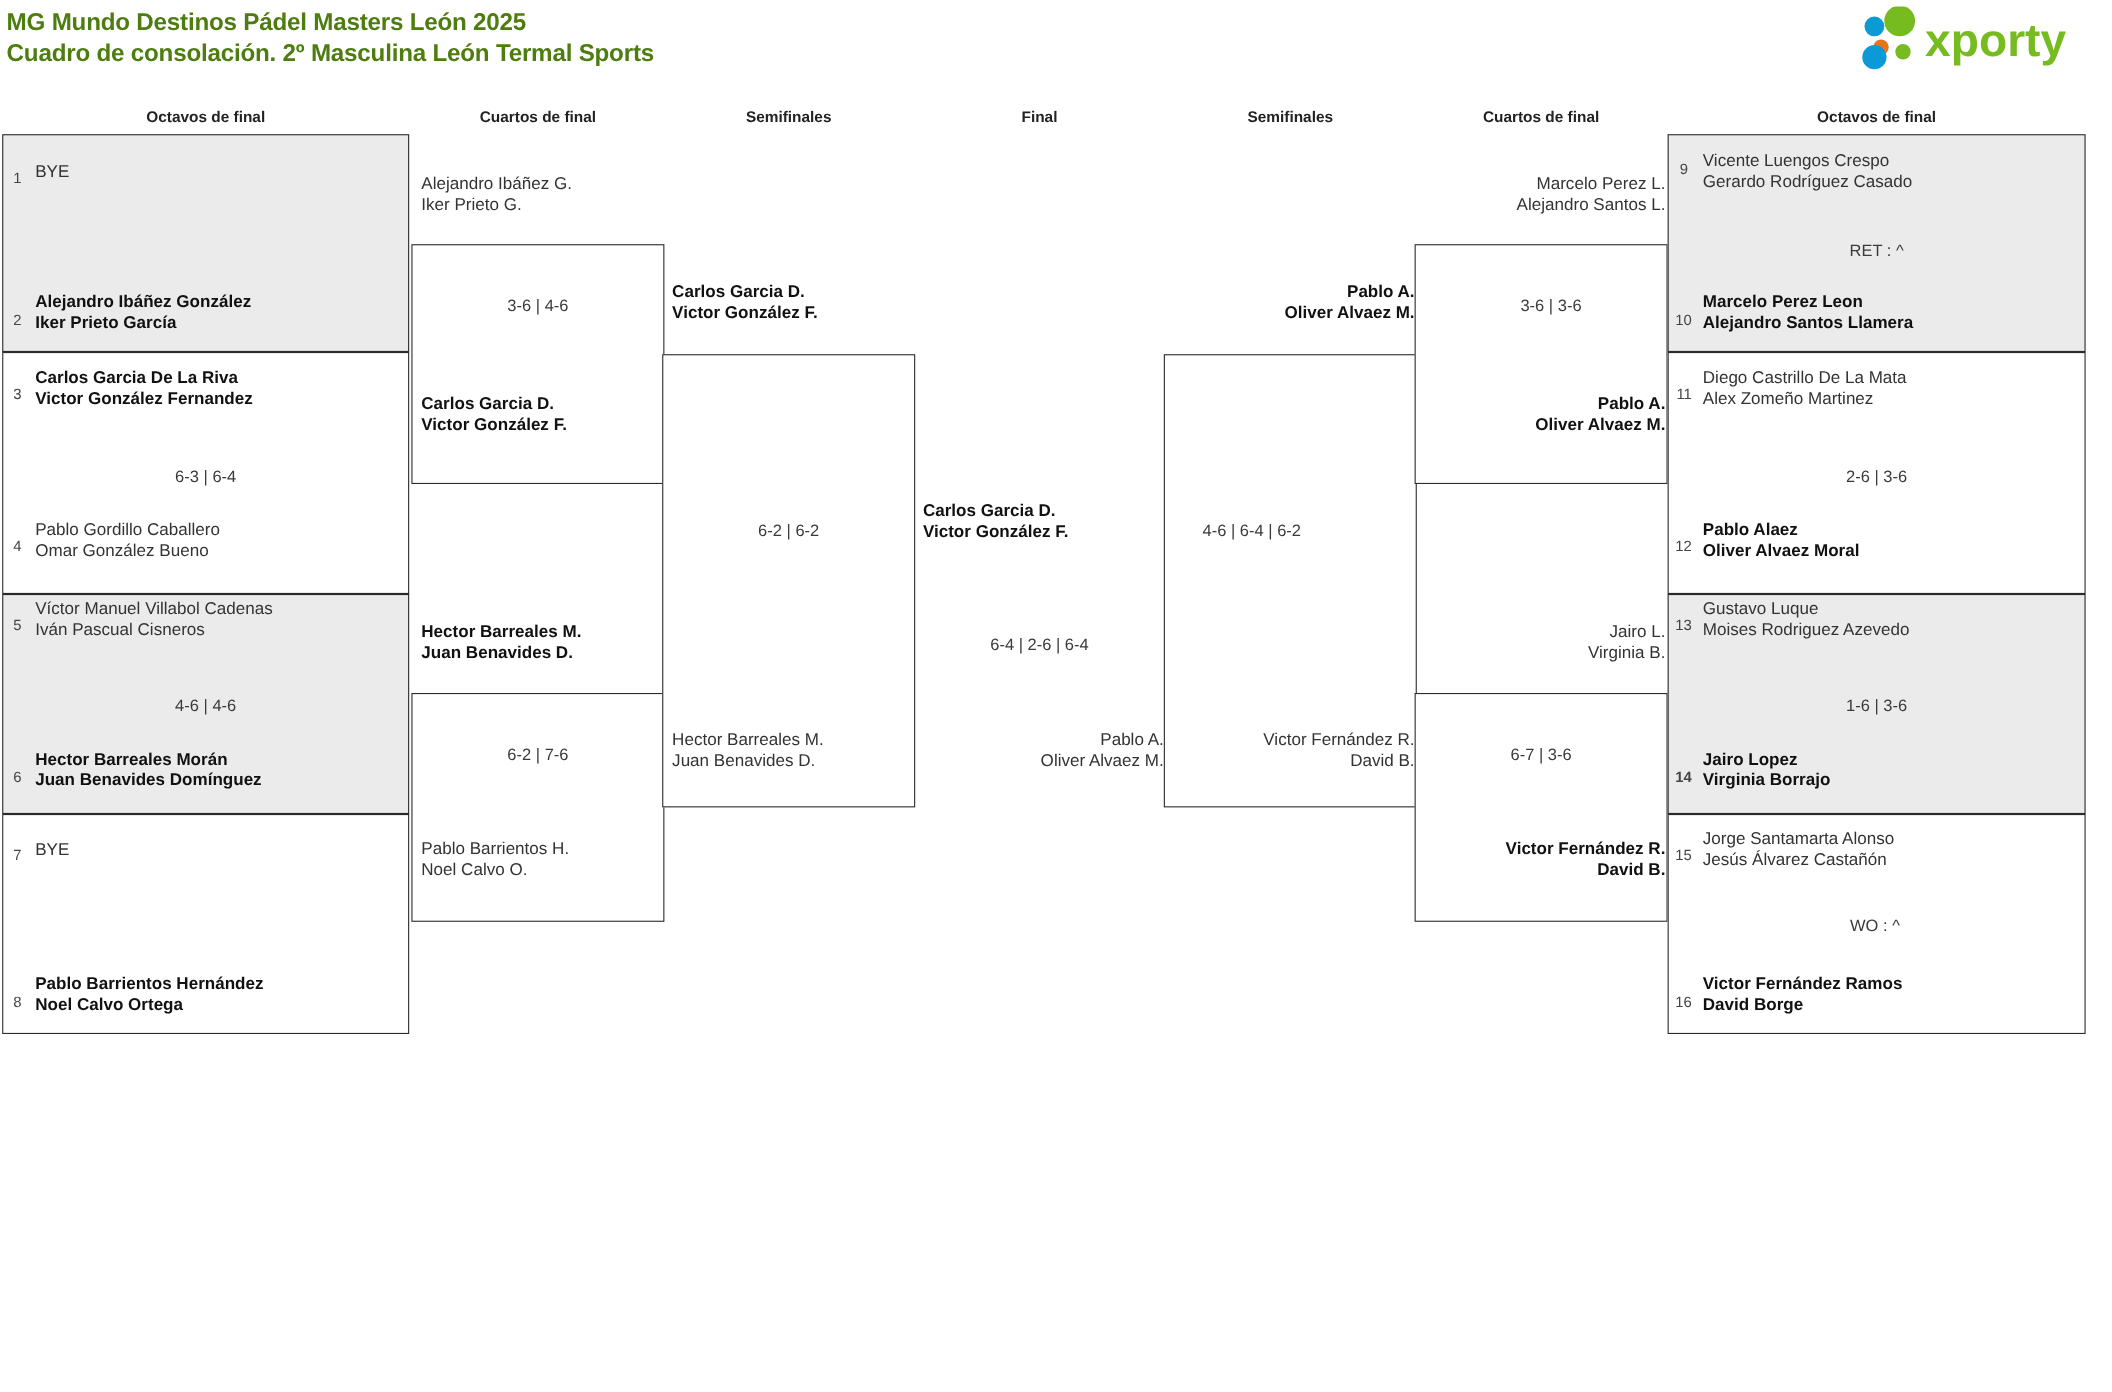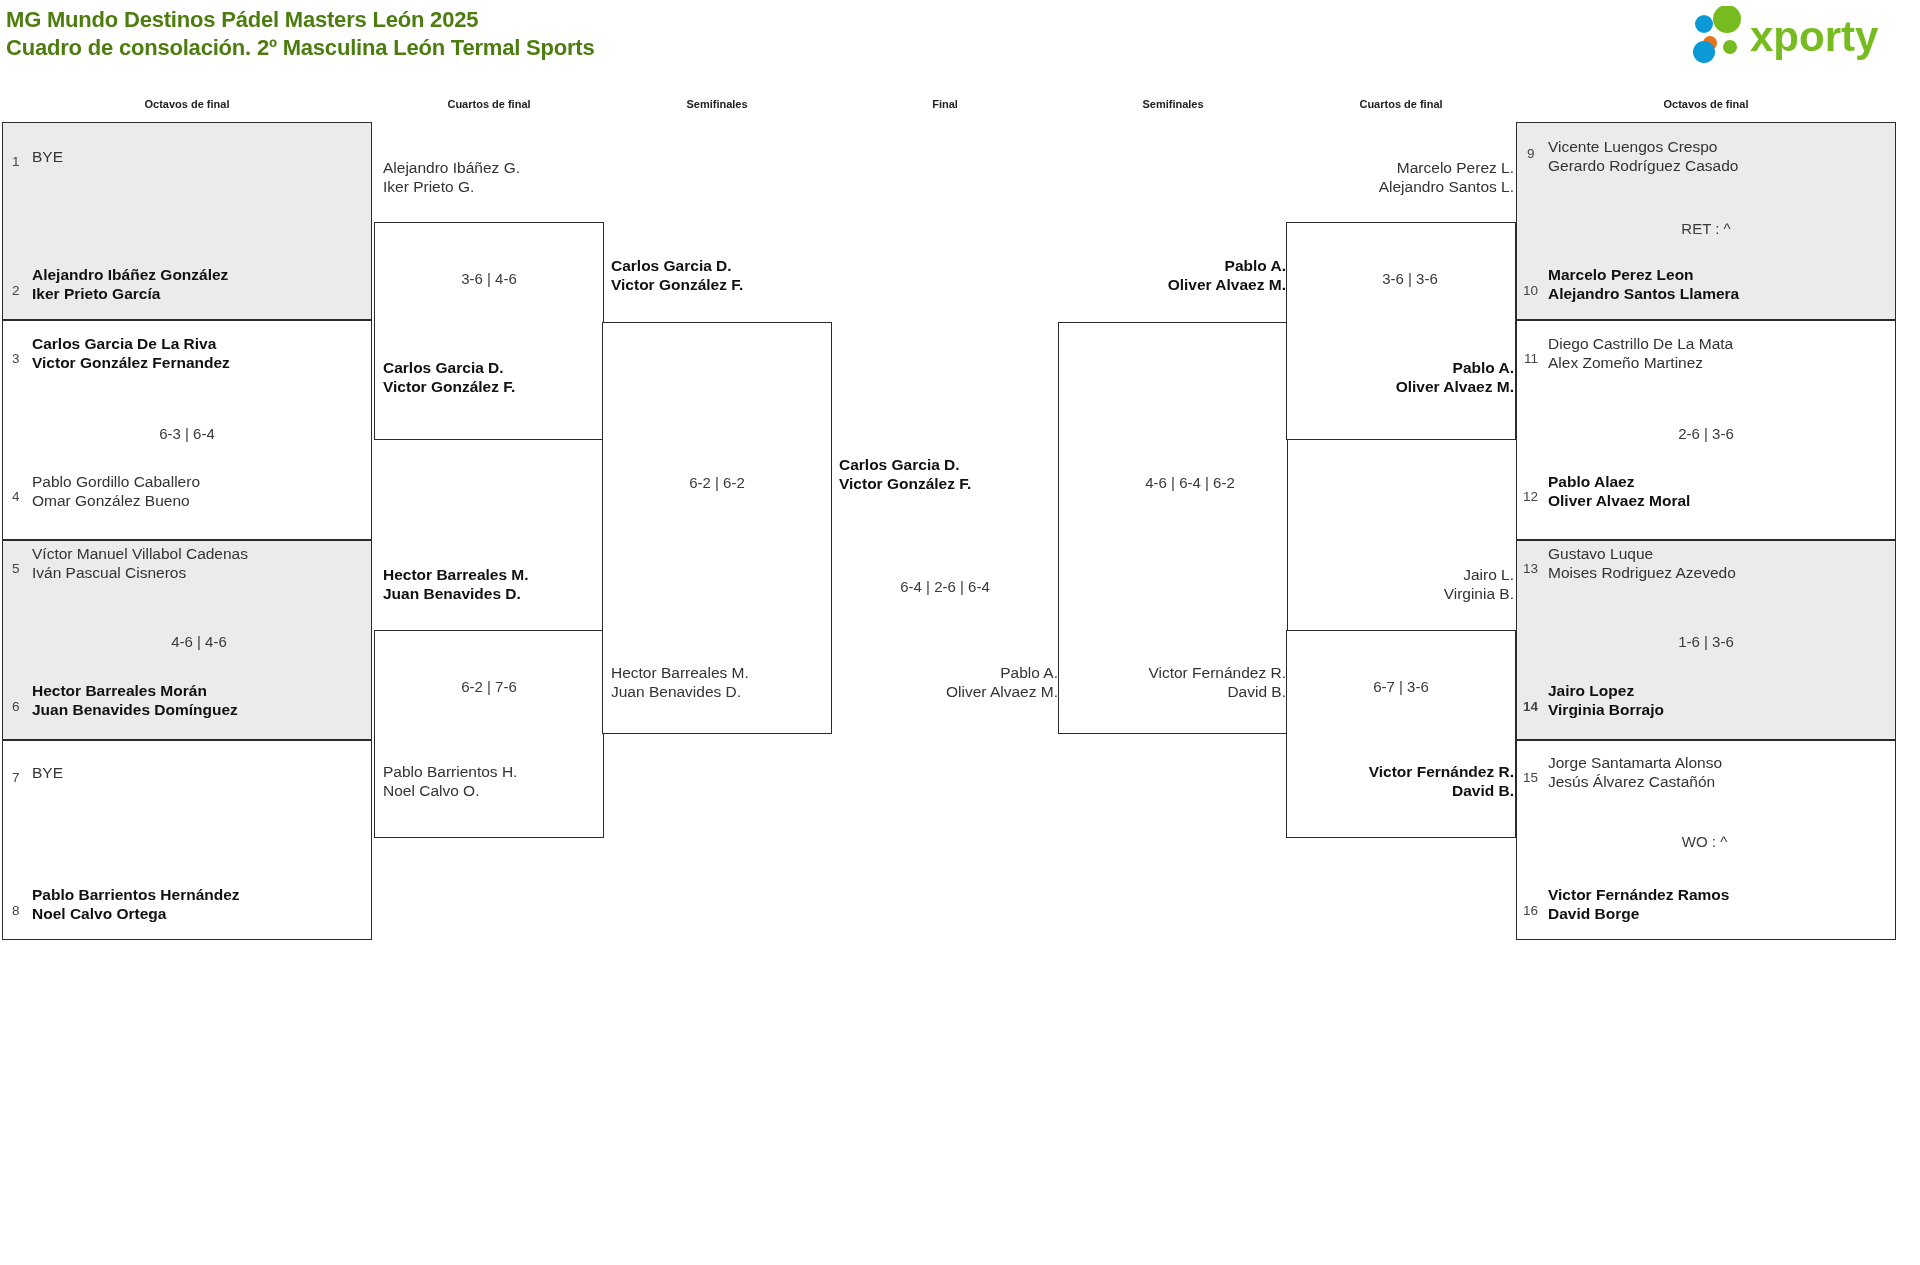--- a/index.html
+++ b/index.html
@@ -16,21 +16,21 @@
   .title-block { position: absolute; left: 6px; top: 6px; }
   .title-line {
     font-size: 22px; font-weight: bold; line-height: 28px;
     letter-spacing: -0.2px; color: #4d7c0f;
   }
   .logo { position: absolute; right: 18px; top: 6px; width: 220px; height: 58px; }
 
   
   .round-hdr {
     position: absolute; text-align: center;
-    font-size: 11px; font-weight: bold; color: #222;
+    font-size: 14px; font-weight: bold; color: #222;
     top: 98px;
   }
 
   
   .box {
     position: absolute;
     border: 1px solid #2b2b2b;
     background: transparent;
   }
   .box.shaded { background: #ebebeb; }
@@ -118,21 +118,21 @@
   <div class="ptext" style="left:32px; top:472px;">
     <div>Pablo Gordillo Caballero</div>
     <div>Omar González Bueno</div>
   </div>
 
   <div class="seed" style="left:12px; top:562px;">5</div>
   <div class="ptext" style="left:32px; top:544px;">
     <div>Víctor Manuel Villabol Cadenas</div>
     <div>Iván Pascual Cisneros</div>
   </div>
-  <div class="score c" style="left:16px; width:366px; top:633px;">4-6 | 4-6</div>
+  <div class="score c" style="left:4px; width:366px; top:633px;">4-6 | 4-6</div>
 
   <div class="seed" style="left:12px; top:700px;">6</div>
   <div class="ptext win" style="left:32px; top:681px;">
     <div>Hector Barreales Morán</div>
     <div>Juan Benavides Domínguez</div>
   </div>
 
   <div class="seed" style="left:12px; top:771px;">7</div>
   <div class="ptext" style="left:32px; top:763px;">
     <div>BYE</div>
@@ -189,21 +189,21 @@
     <div>Pablo A.</div>
     <div>Oliver Alvaez M.</div>
   </div>
 
   <div class="ptext ralign win" style="left:1058px; width:228px; top:256px;">
     <div>Pablo A.</div>
     <div>Oliver Alvaez M.</div>
   </div>
 
   <div class="box nofill" style="left:1058px; top:322px; width:230px; height:412px;"></div>
-  <div class="score c" style="left:1060px; width:260px; top:474px;">4-6 | 6-4 | 6-2</div>
+  <div class="score c" style="left:1008px; width:260px; top:474px;">4-6 | 6-4 | 6-2</div>
   <div class="ptext ralign" style="left:1058px; width:228px; top:663px;">
     <div>Victor Fernández R.</div>
     <div>David B.</div>
   </div>
 
   <div class="ptext ralign" style="left:1286px; width:228px; top:158px;">
     <div>Marcelo Perez L.</div>
     <div>Alejandro Santos L.</div>
   </div>
 

